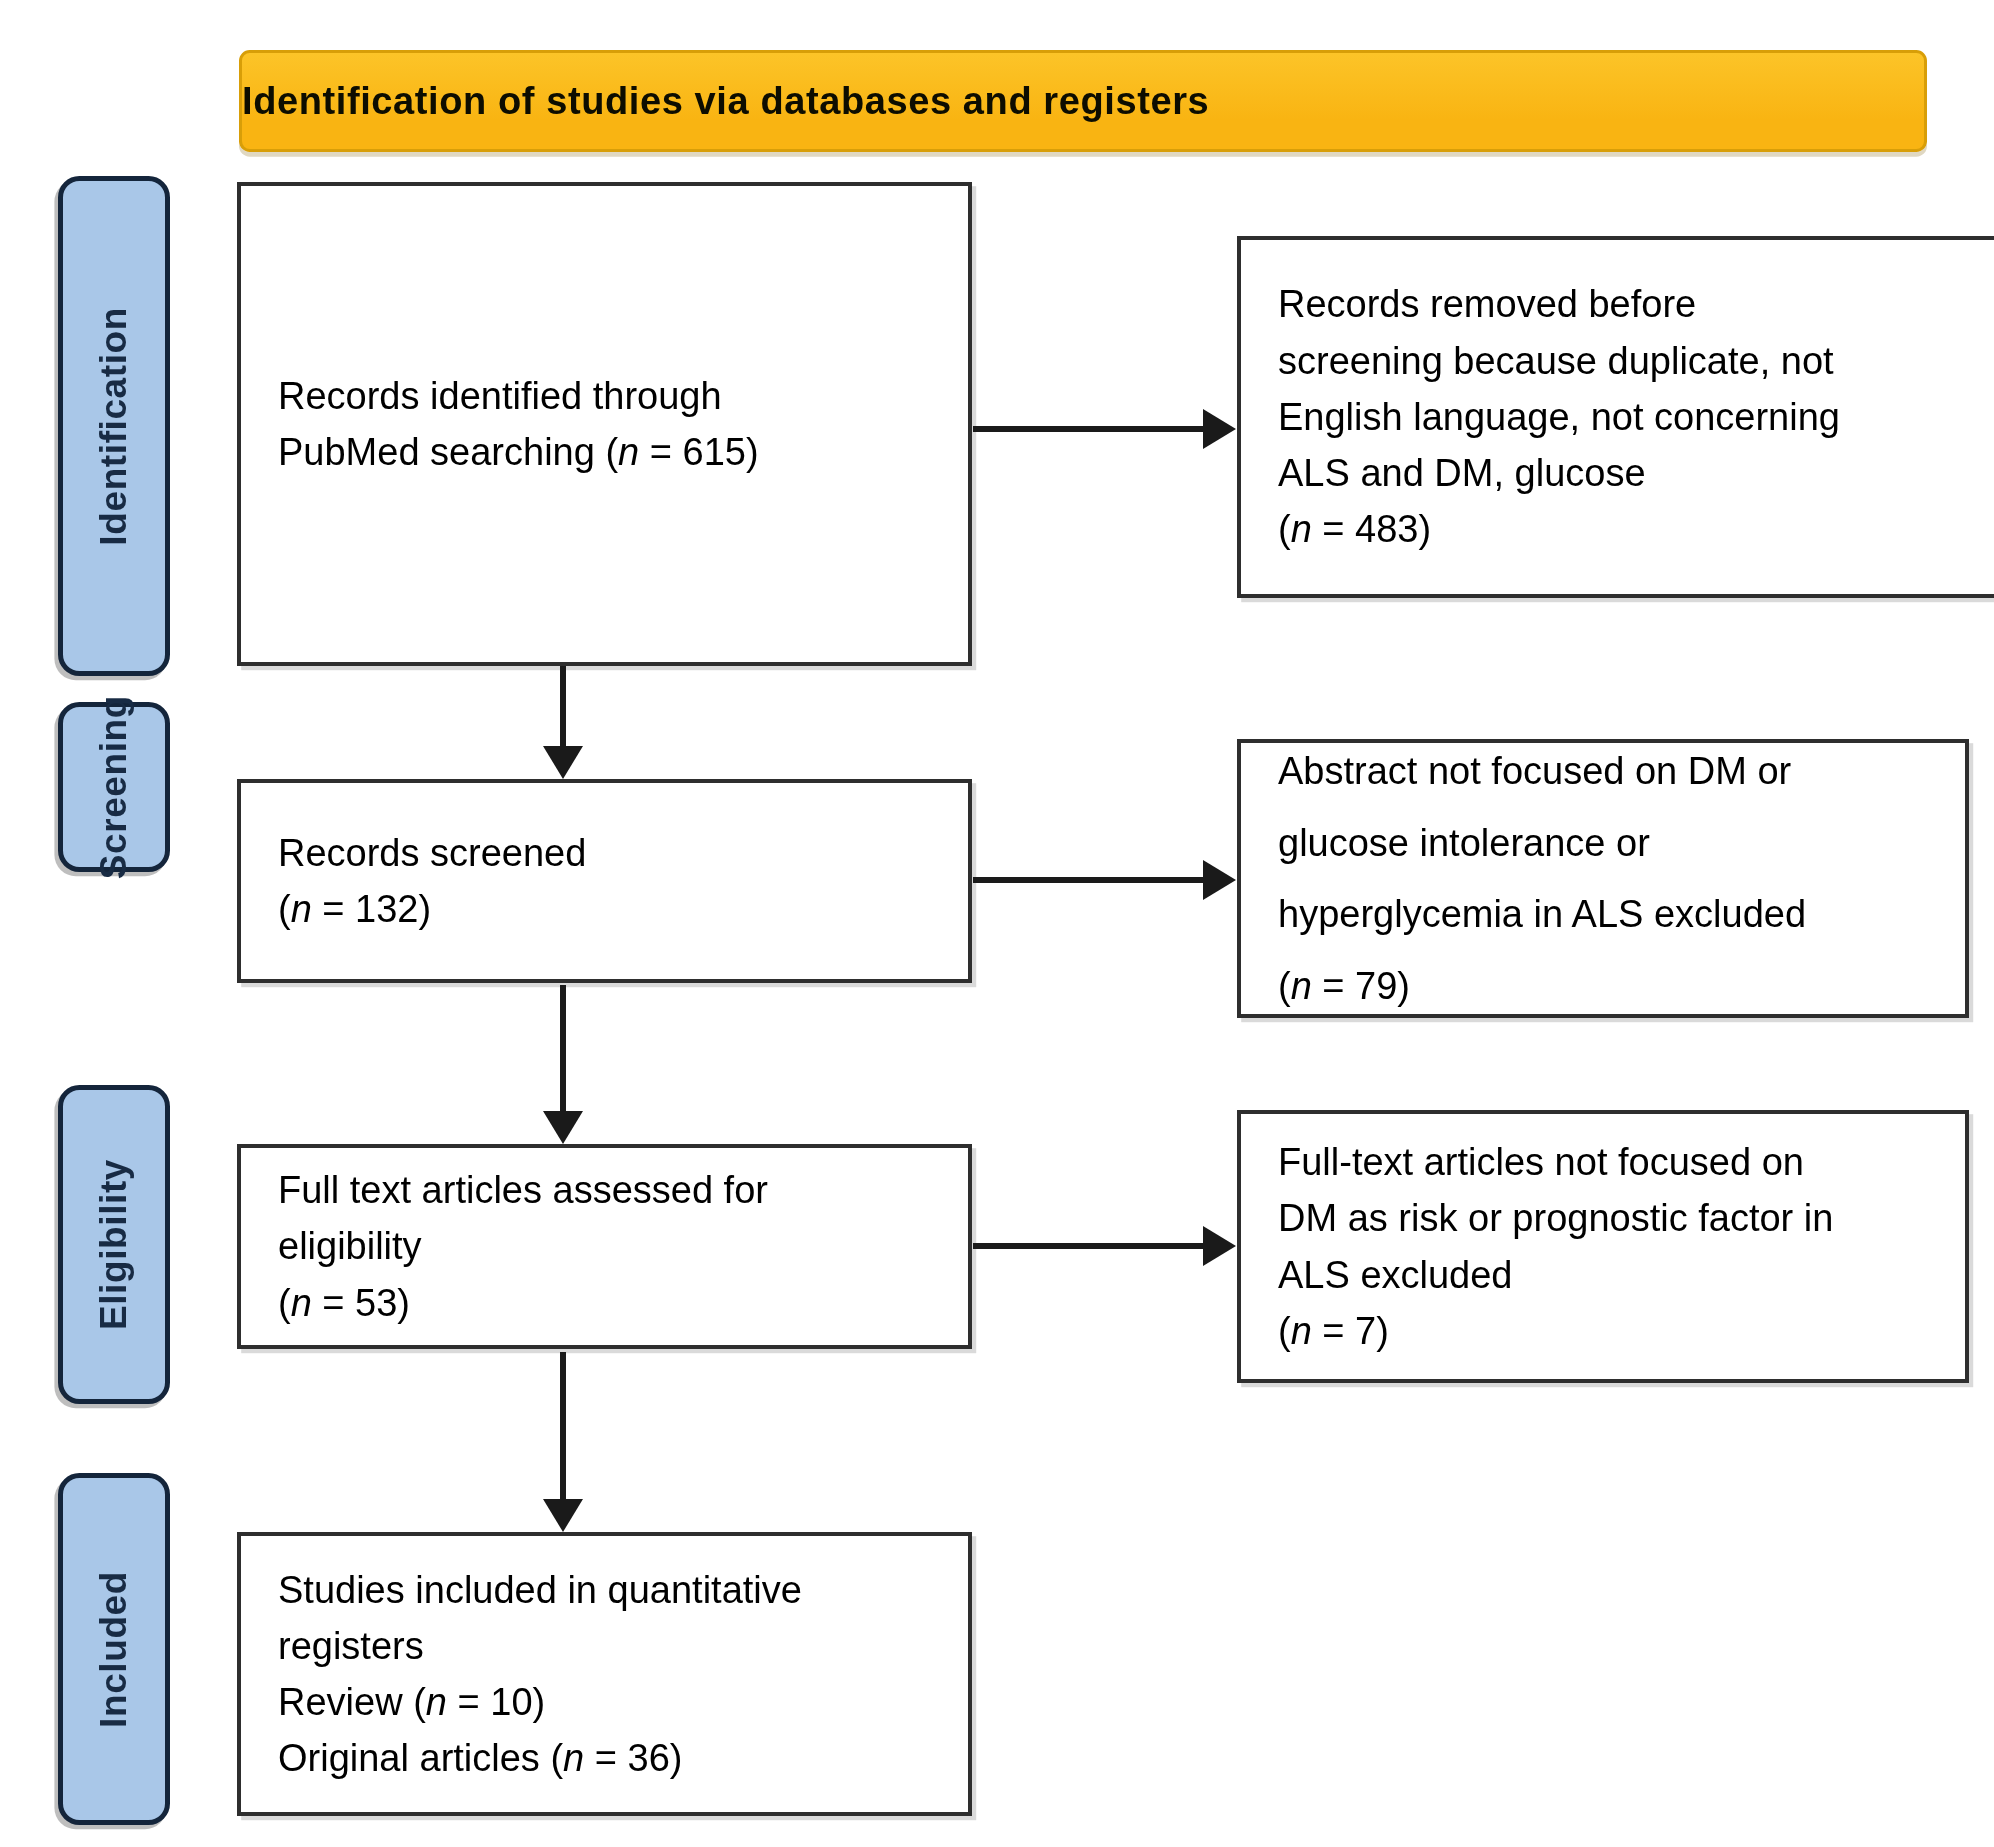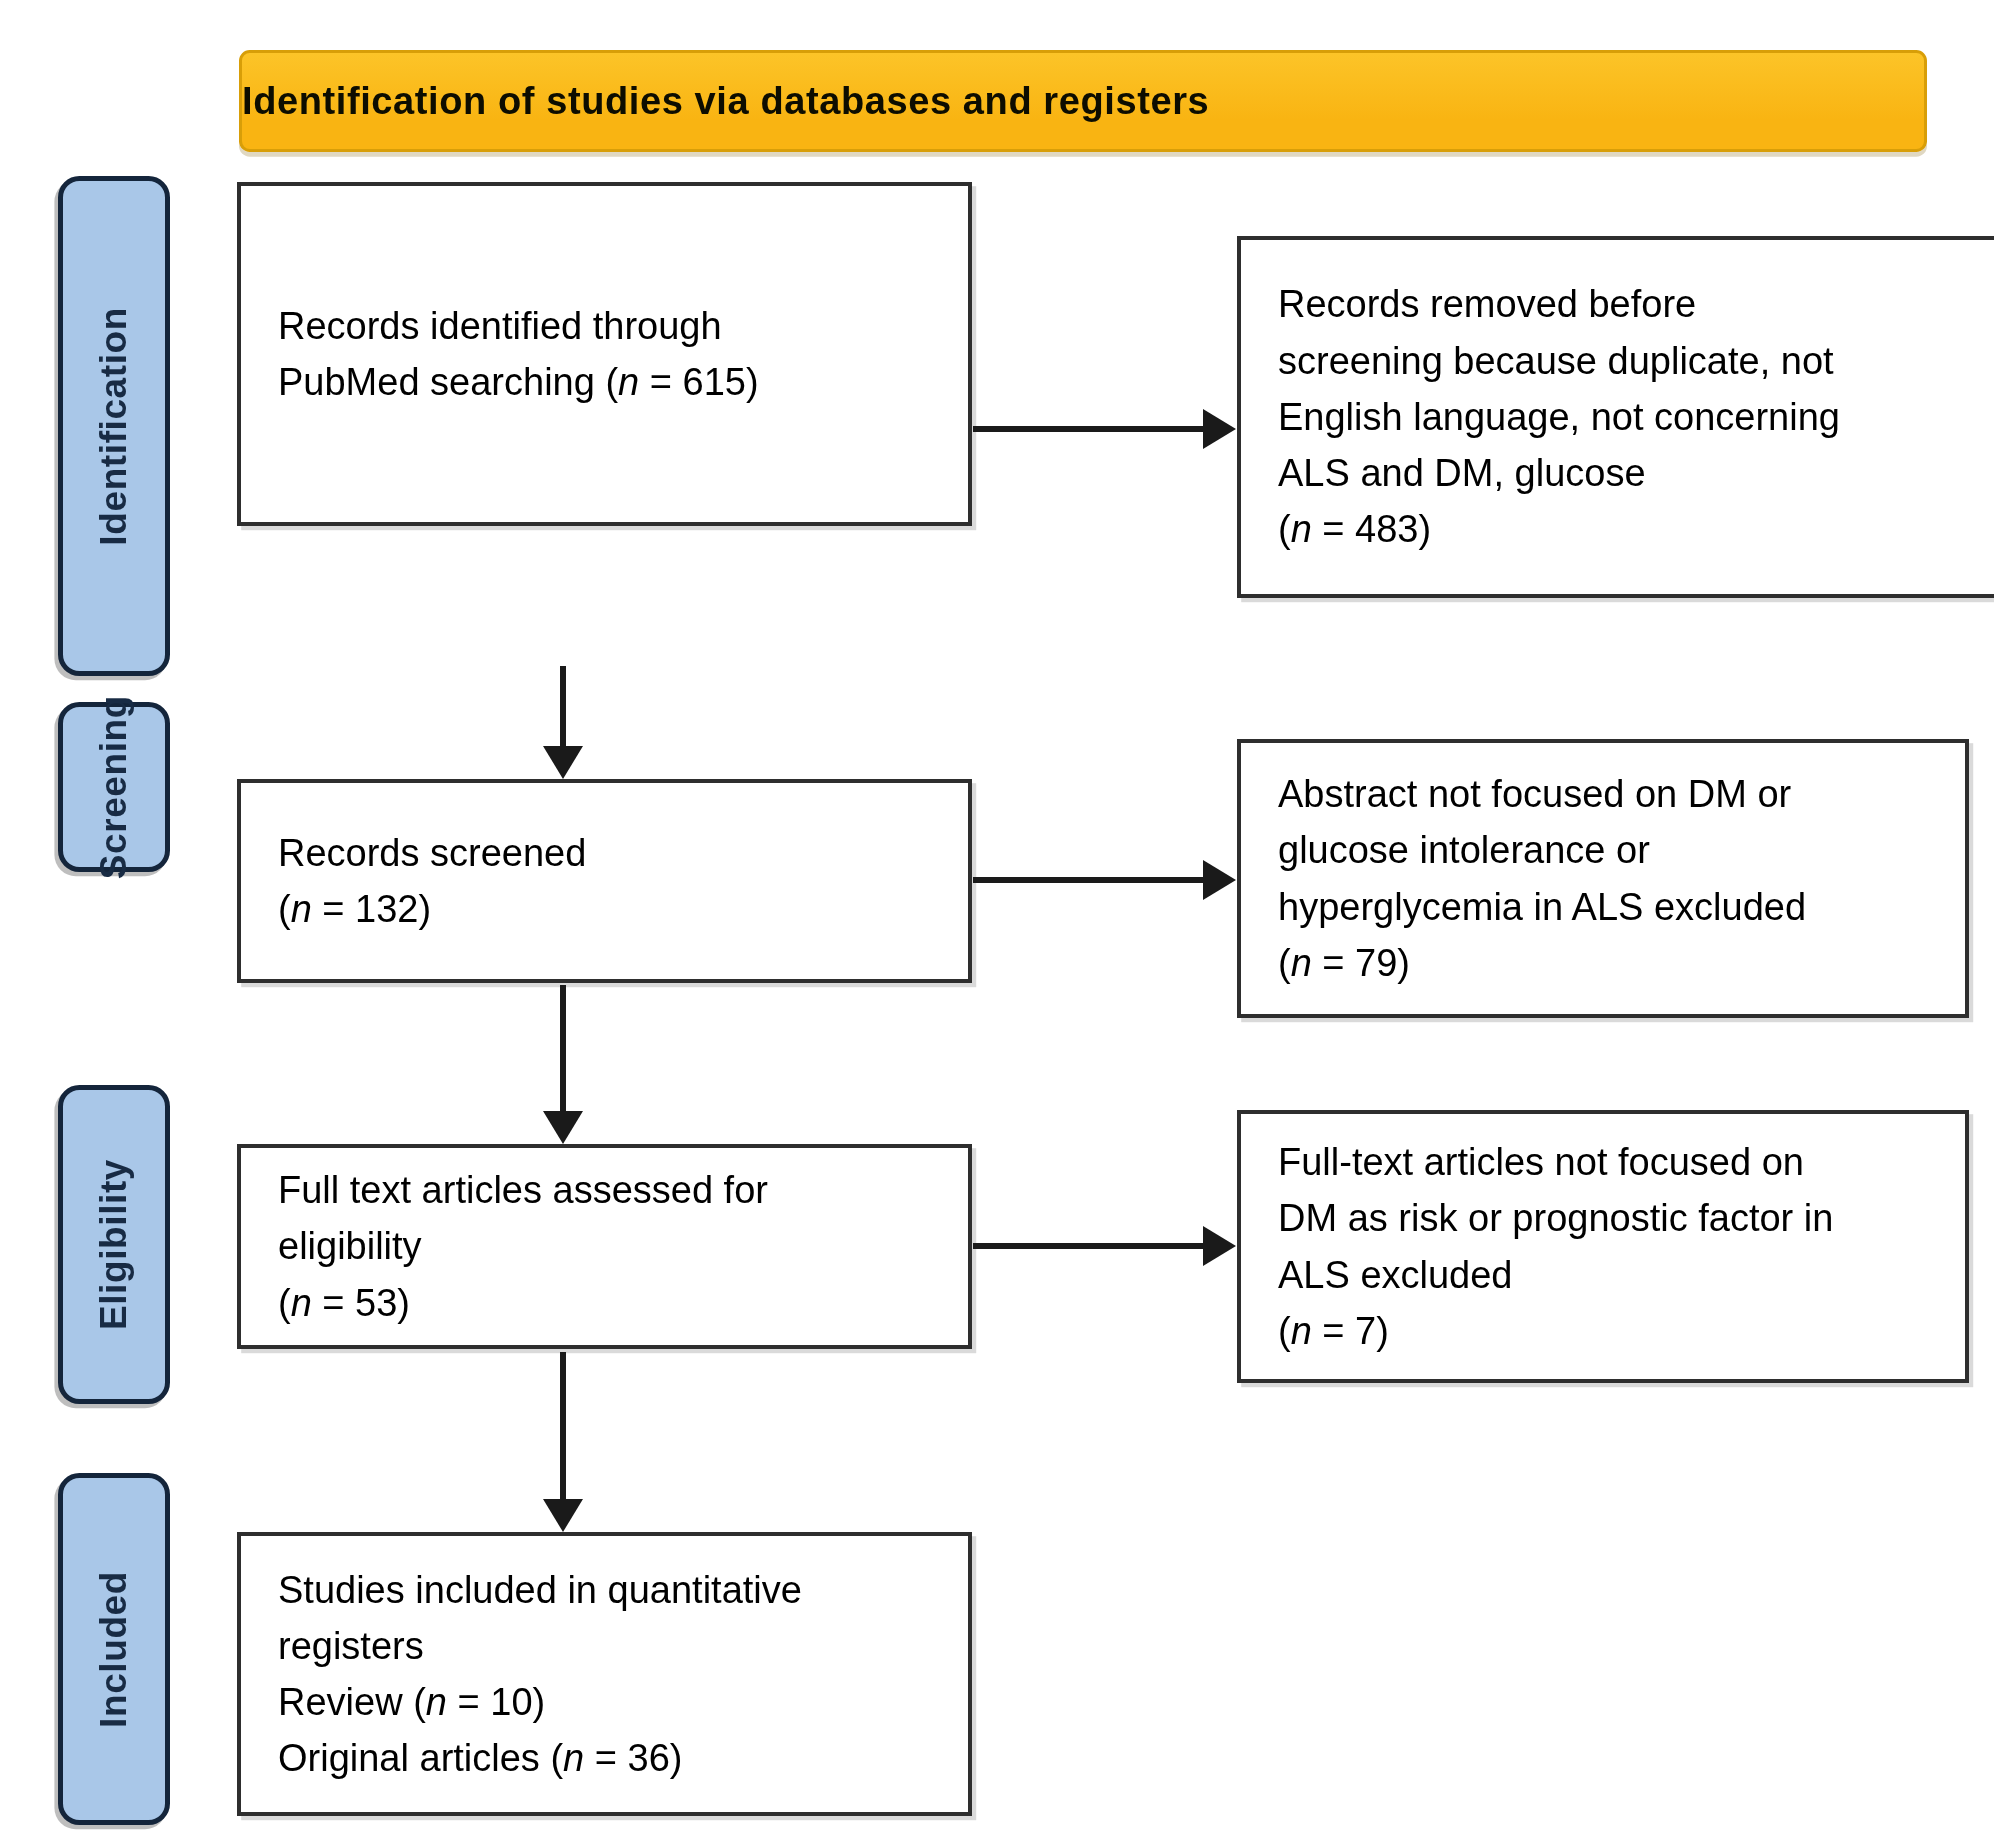--- a/index.html
+++ b/index.html
@@ -67,27 +67,27 @@
     justify-content: center;
     font-size: 38px;
     line-height: 1.48;
     padding-left: 37px;
     padding-right: 14.2px;
     box-shadow: 4.2px 4.2px 0 rgba(150, 150, 150, 0.35);
   }
   .box .line { white-space: nowrap; }
   .box i { font-style: italic; }
 
-  #box-records-identified { left: 237px;  top: 182px;  width: 735px; height: 344px; }
+  #box-records-identified { left: 237px;  top: 182px;  width: 735px; height: 484px; }
   #box-records-screened   { left: 237px;  top: 779px; width: 735px; height: 204px; }
   #box-full-text-assessed { left: 237px;  top: 1144px; width: 735px; height: 205px; }
   #box-studies-included   { left: 237px;  top: 1532px; width: 735px; height: 284px; }
 
   #box-records-removed    { left: 1237px; top: 236px;  width: 844px; height: 362px; }
-  #box-abstract-excluded  { left: 1237px; top: 739px; width: 732px; height: 279px; }
+  #box-abstract-excluded  { left: 1237px; top: 739px; width: 732px; height: 279px; justify-content: space-between; }
   #box-fulltext-excluded  { left: 1237px; top: 1110px; width: 732px; height: 273px; }
 
   
   .arrow-h {
     position: absolute;
     height: 6px;
     background: var(--arrow);
   }
   .arrow-h::after {
     content: "";

